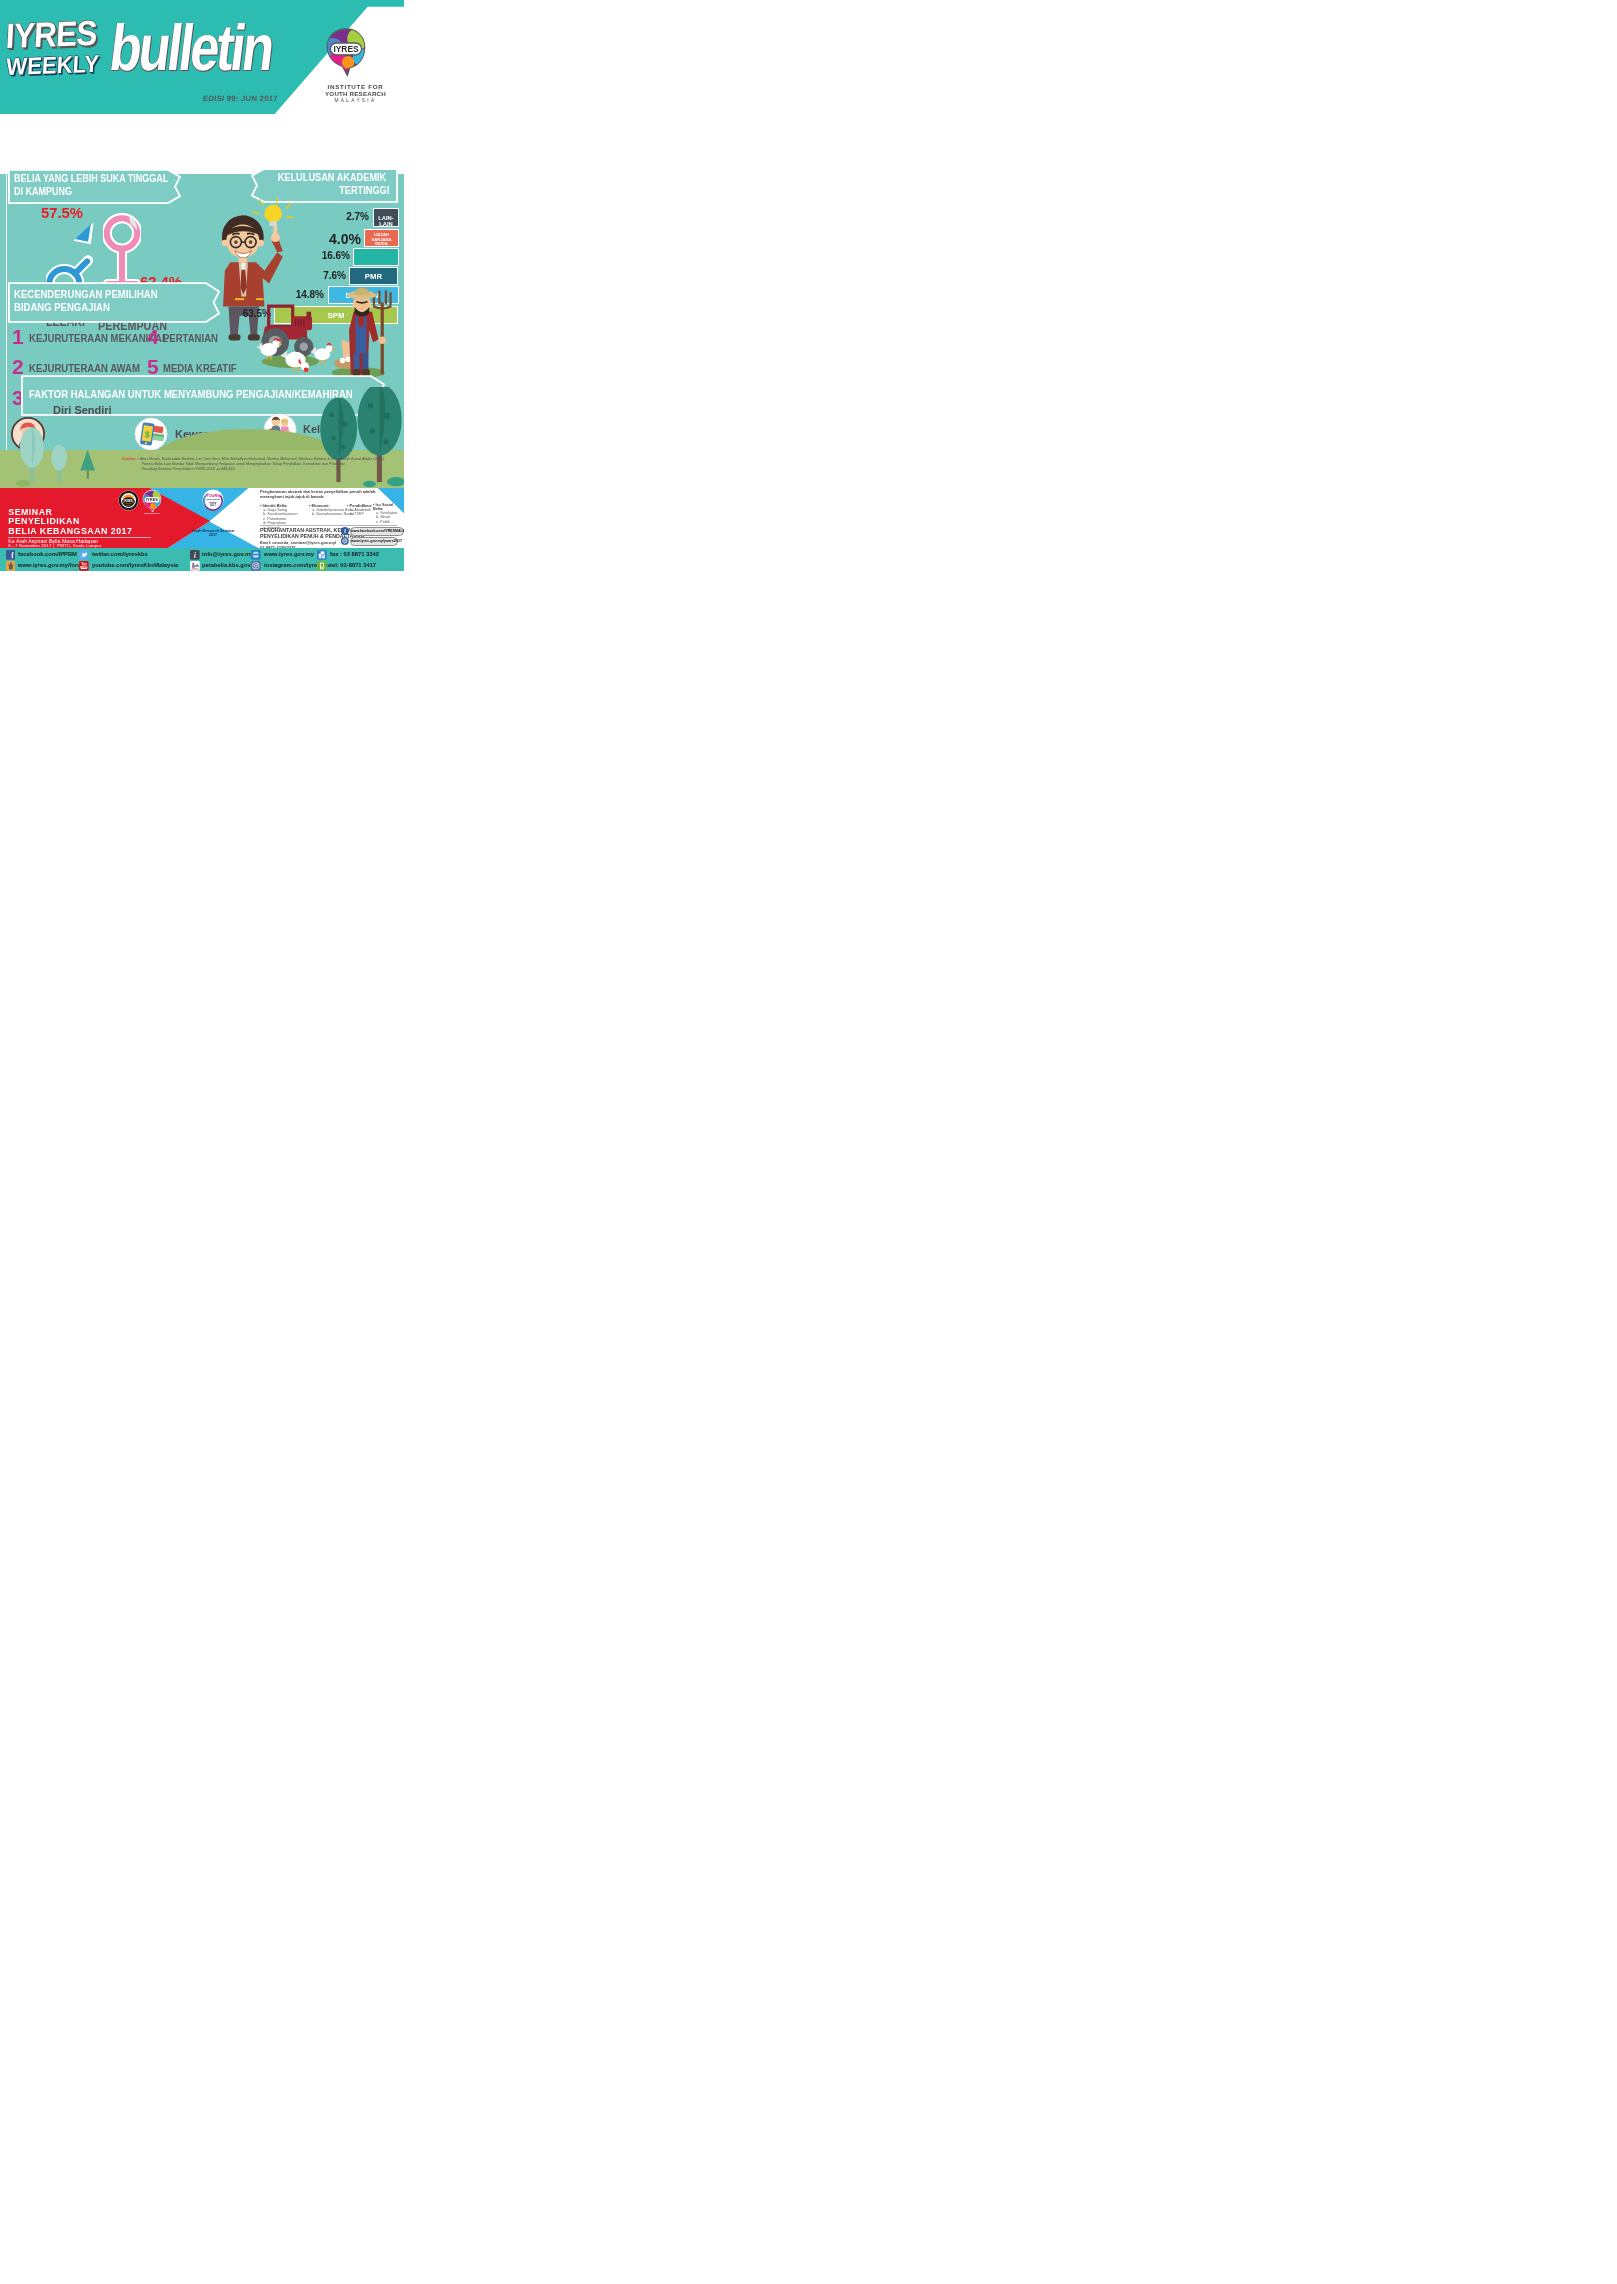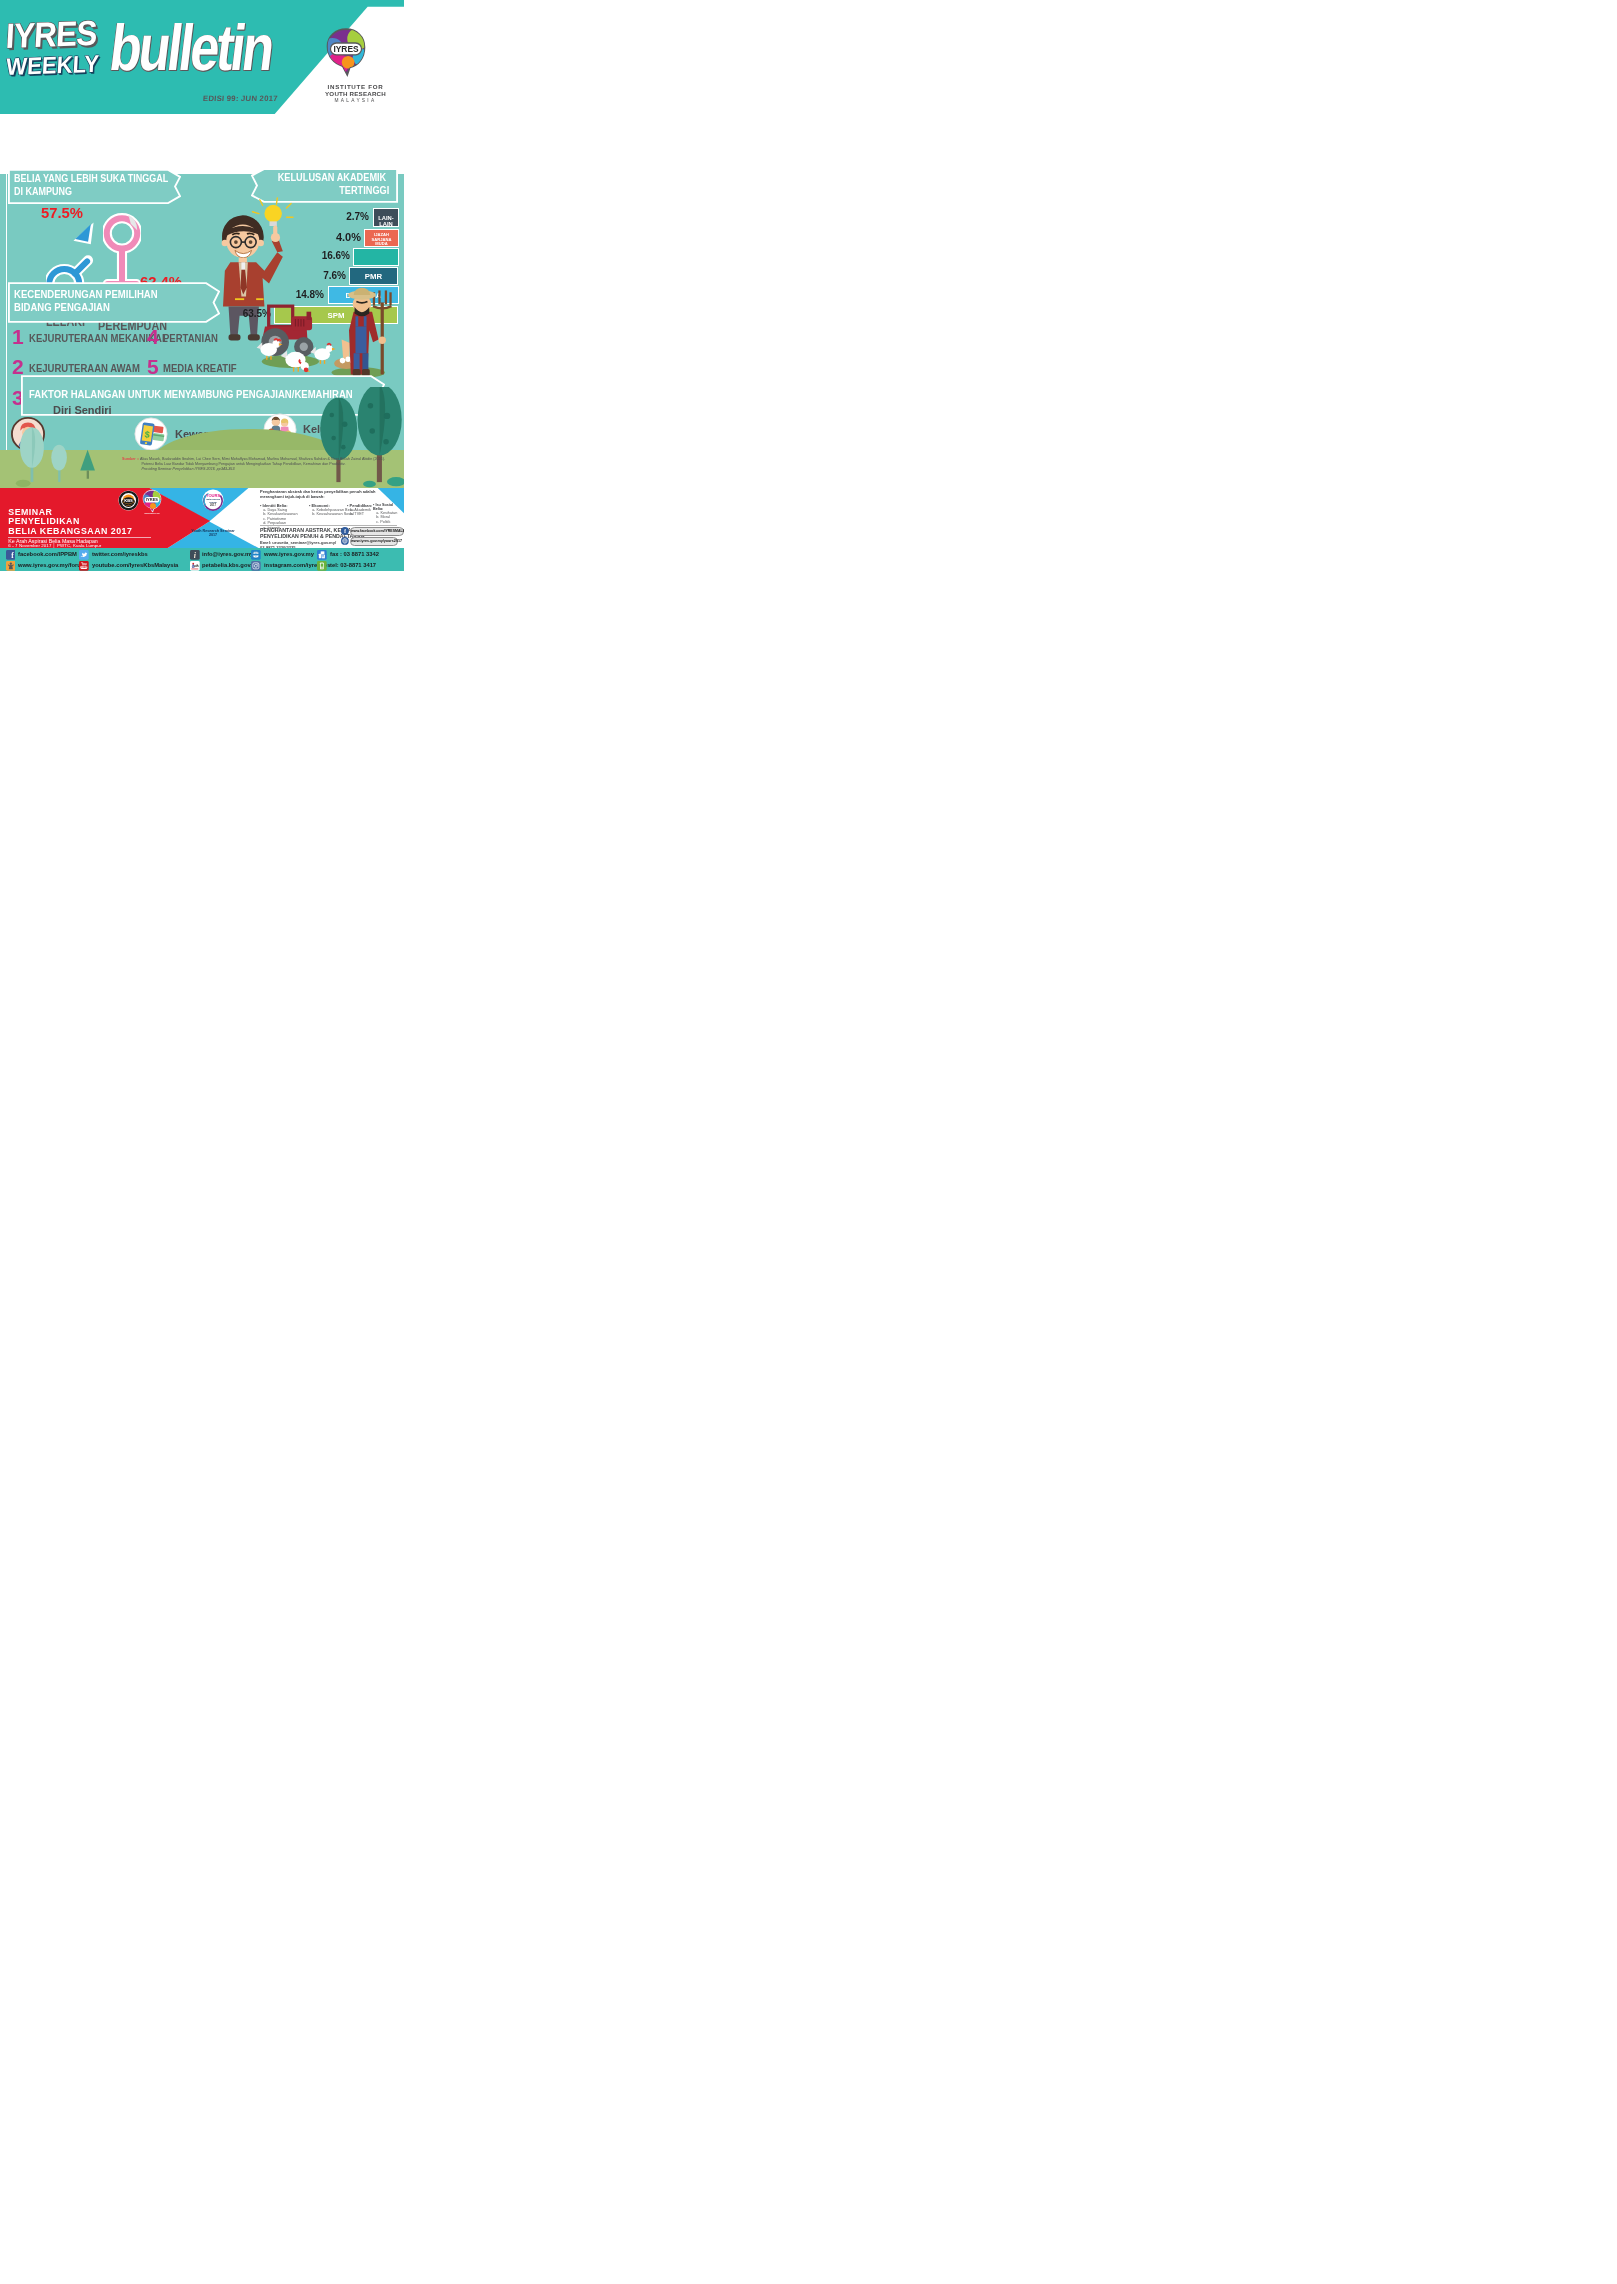--- a/index.html
+++ b/index.html
@@ -261,21 +261,21 @@
     <line x1="104" y1="222" x2="120" y2="222" stroke="#f2c71f" stroke-width="4"></line>
     <path d="M44 238 L110 238 L106 300 L92 300 L88 258 L68 258 L64 300 L48 300 Z" fill="#5c5661"></path>
     <rect x="44" y="298" width="26" height="14" rx="6" fill="#4a3b33"></rect>
     <rect x="86" y="298" width="26" height="14" rx="6" fill="#4a3b33"></rect>
   </svg>
 
   <div class="abs bar-pct" style="left:318px;top:211px;width:51px;font-size:10px;">2.7%</div>
   <div class="abs bar" style="left:373px;top:208px;width:26px;height:19.4px;background:#3e4d59;">
     <div class="bar-label" style="top:6px;font-size:5.8px;">LAIN-LAIN</div>
   </div>
-  <div class="abs bar-pct" style="left:310px;top:231px;width:51px;font-size:11px;">4.0%</div>
+  <div class="abs bar-pct" style="left:310px;top:231px;width:51px;font-size:14px;">4.0%</div>
   <div class="abs bar" style="left:364px;top:229px;width:35px;height:18.4px;background:#eb6851;">
     <div class="bar-label" style="top:2.8px;font-size:4.1px;line-height:4.8px;"><span>IJAZAH</span><br><span>SARJANA MUDA</span></div>
   </div>
   <div class="abs bar-pct" style="left:299px;top:250px;width:51px;font-size:10px;">16.6%</div>
   <div class="abs bar" style="left:353px;top:248px;width:46px;height:18.4px;background:#23b5a4;">
     <div class="bar-label" style="top:3.7px;font-size:7.8px;margin-top:36px;">SIJIL</div>
   </div>
   <div class="abs bar-pct" style="left:295px;top:270px;width:51px;font-size:10px;">7.6%</div>
   <div class="abs bar" style="left:349px;top:267px;width:49px;height:18.4px;background:#22687f;">
     <div class="bar-label" style="top:3.7px;font-size:7.8px;">PMR</div>

